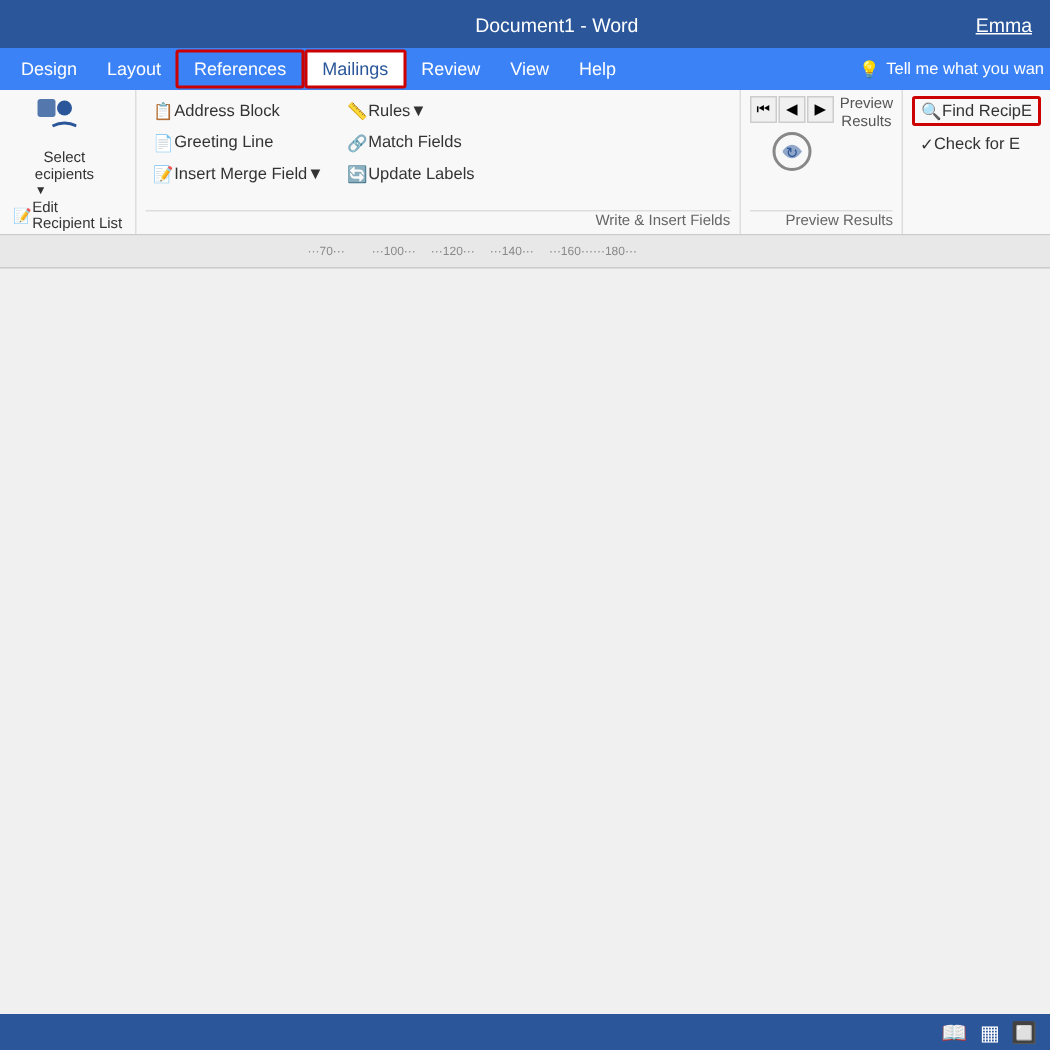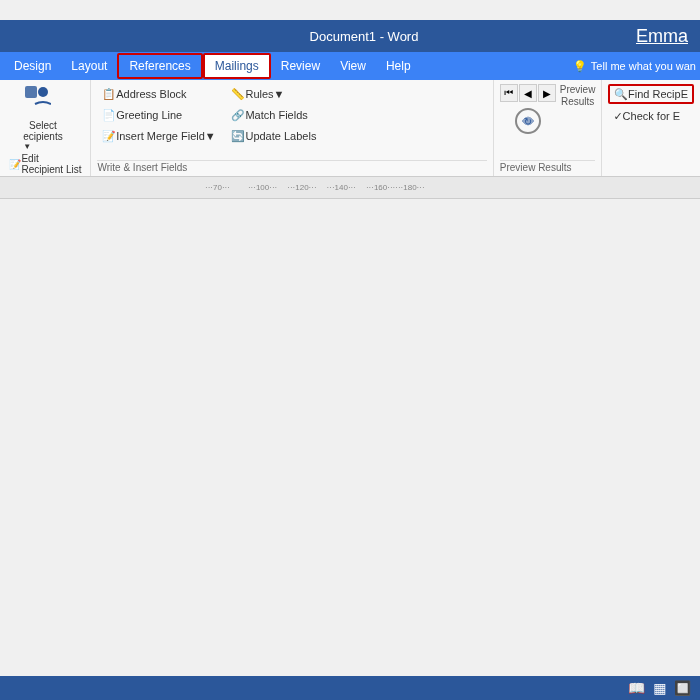--- a/index.html
+++ b/index.html
@@ -7,21 +7,20 @@
 
     
     .title-bar {
       background: #2b579a;
       color: white;
       height: 32px;
       display: flex;
       align-items: center;
       justify-content: space-between;
       padding: 16px 12px;
-      margin-top: 20px;
     }
 
     
     .menu-bar {
       background: #3b82f6;
       display: flex;
       align-items: center;
       height: 28px;
       padding: 0 4px;
     }
@@ -193,21 +192,21 @@
       align-items: center;
       justify-content: center;
       cursor: pointer;
       font-size: 10px;
     }
 
     .section-divider-label {
       font-size: 10px;
       color: #666;
       border-top: 1px solid #ddd;
-      text-align: left;
+      text-align: right;
       padding: 1px 0;
       width: 100%;
       margin-top: 2px;
     }
 
     
     .status-bar {
       background: #2b579a;
       height: 24px;
       display: flex;
@@ -237,21 +236,21 @@
     }
   </style>
 </head>
 <body>
 
 <div class="full-layout">
 
   <div class="title-bar">
     <div style="width:80px"></div>
     <div style="font-size:13px;">Document1 - Word</div>
-    <div style="font-size:18px;text-decoration:underline;">Emma</div>
+    <div style="font-size:13px;text-decoration:underline;">Emma</div>
   </div>
 
   <div class="menu-bar">
     <div class="menu-item">Design</div>
     <div class="menu-item">Layout</div>
     <div class="menu-item red-box">References</div>
     <div class="menu-item active red-box">Mailings</div>
     <div class="menu-item">Review</div>
     <div class="menu-item">View</div>
     <div class="menu-item">Help</div>

